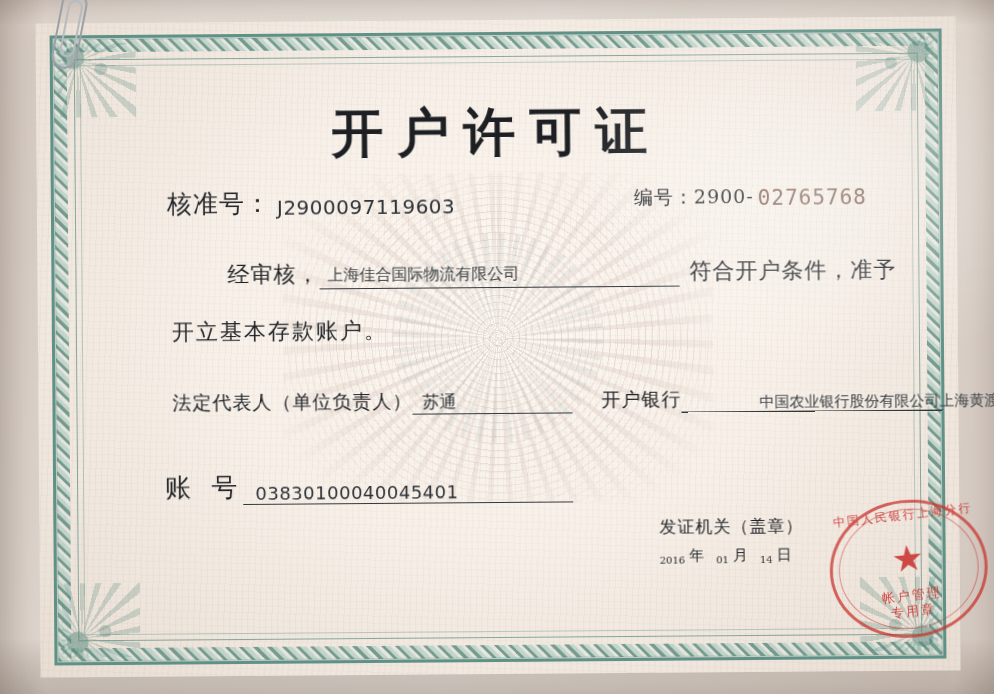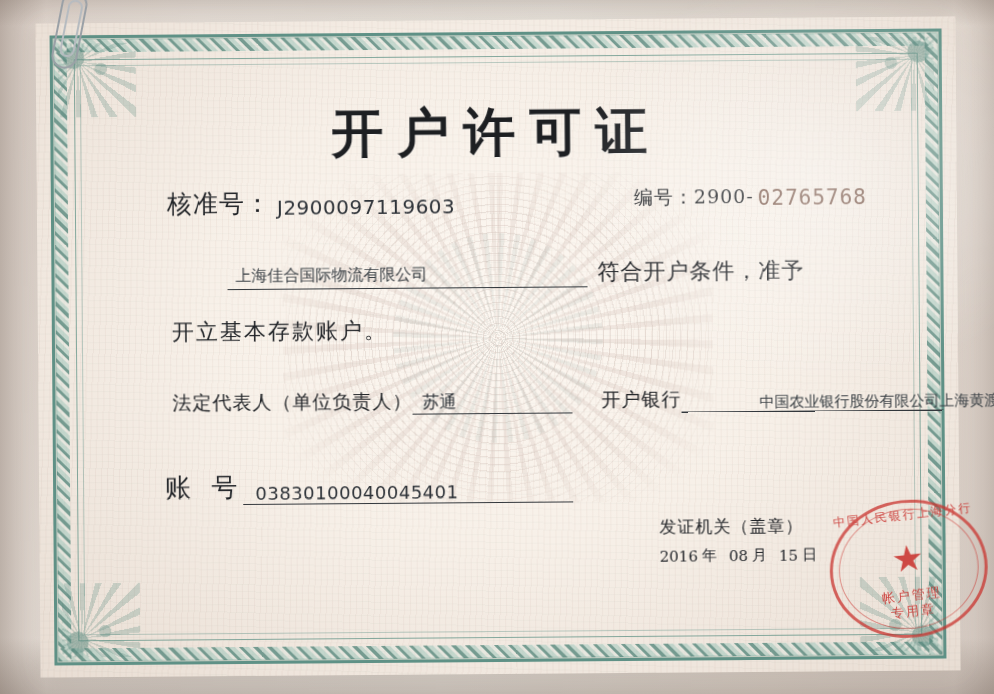--- a/index.html
+++ b/index.html
@@ -230,21 +230,21 @@
   #issuer-label { font-size: 17px; font-family: "DejaVu Serif", serif; color: #1f2226; letter-spacing: 1px;}
   #issue-date {
     margin-top: 8px;
     font-family: "DejaVu Serif", serif;
     font-size: 15px;
     color: #23262b;
     display: flex;
     align-items: flex-end;
     gap: 2px;
   }
-  #issue-date .d-num { font-size: 15px; }
+  #issue-date .d-num { font-size: 10px; }
   #issue-date .d-unit { font-size: 15px; padding: 0 10px 0 2px; }
 
   
   #red-seal {
     position: absolute;
     left: 790px;
     top: 483px;
     width: 158px;
     height: 138px;
     border-radius: 50%;
@@ -352,20 +352,21 @@
       <span class="lbl">核准号：</span>
       <span class="handwrite" id="approval-value">J2900097119603</span>
     </div>
 
     <div class="row" id="serial-row">
       <span class="lbl" id="serial-prefix">编号：2900-</span>
       <span id="serial-value">02765768</span>
     </div>
 
     <div class="row" id="body-line1">
+      <span class="lbl">经审核，</span>
       <span style="position:relative; display:inline-block; width:360px; border-bottom:1.6px solid #33383d; text-align:left;">
         <span class="handwrite" id="company-name">上海佳合国际物流有限公司</span>
       </span>
       <span class="lbl" style="padding-left:10px;">符合开户条件，准予</span>
     </div>
 
     <div class="row" id="body-line2">
       <span class="lbl">开立基本存款账户。</span>
     </div>
 
@@ -388,23 +389,23 @@
       <span style="position:relative; display:inline-block; width:330px; border-bottom:1.6px solid #33383d;">
         <span class="handwrite" id="account-number">03830100040045401</span>
       </span>
     </div>
 
     <div id="issuer-block">
       <div id="issuer-label">发证机关（盖章）</div>
       <div id="issue-date">
         <span class="d-num">2016</span>
         <span class="d-unit">年</span>
-        <span class="d-num">08</span>
+        <span class="d-num">01</span>
         <span class="d-unit">月</span>
-        <span class="d-num">15</span>
+        <span class="d-num">14</span>
         <span class="d-unit">日</span>
       </div>
     </div>
 
     <div id="red-seal">
       <div class="ring"></div>
       <div class="ring2"></div>
       <div id="seal-top-text">中国人民银行上海分行</div>
       <div id="seal-star">★</div>
       <div id="seal-bottom-text">

